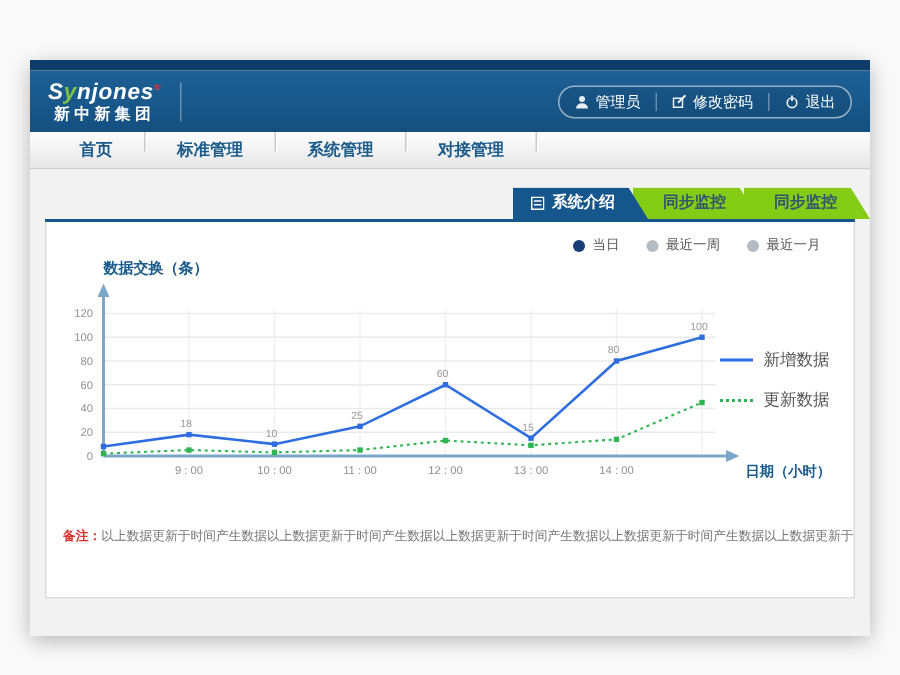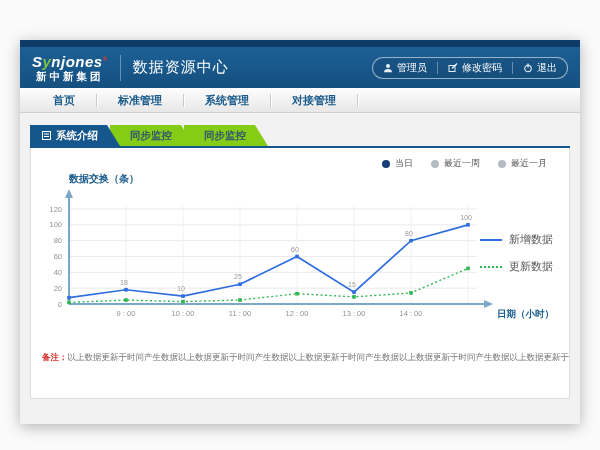--- a/index.html
+++ b/index.html
@@ -15,27 +15,27 @@
   .brand .accent { color:#7dc242; }
   .brand sup { color:#e03c31; font-size:6px; font-style:normal; }
   .logo-sub { font-size:10.5px; font-weight:bold; letter-spacing:3px; margin-top:2px; }
   .hdr-divider { width:1px; height:26px; background:rgba(255,255,255,.35); margin:0 12px; }
   .app-title { font-size:15px; letter-spacing:1px; }
   .user-pill { margin-left:auto; display:flex; align-items:center; height:22px; border:1px solid rgba(255,255,255,.55); border-radius:12px; background:rgba(0,0,0,.07); font-size:10px; }
   .user-item { display:flex; align-items:center; gap:4px; padding:0 10px; cursor:pointer; white-space:nowrap; }
   .user-sep { width:1px; height:12px; background:rgba(255,255,255,.35); }
 
   
-  .nav { height:25px; background:linear-gradient(#fdfdfd,#e7e7e7); border-bottom:1px solid #cfcfcf; display:flex; align-items:center; padding-left:12px; }
+  .nav { height:25px; background:linear-gradient(#fdfdfd,#e7e7e7); border-bottom:1px solid #cfcfcf; display:flex; align-items:flex-start; padding-left:12px; }
   .nav-item { font-size:11px; font-weight:bold; color:#1a5b8c; padding:0 21px; line-height:24px; cursor:pointer; }
   .nav-sep { width:1px; height:13px; background:#c9c9c9; box-shadow:1px 0 0 #fff; }
 
   
   .content { height:311px; background:#f2f2f2; padding-top:12px; }
-  .tabs { display:flex; margin-left:10px; height:21px; position:relative; }
+  .tabs { display:flex; margin-left:10px; height:21px; position:relative;justify-content:flex-end; }
   .tab { font-size:10.5px; font-weight:bold; line-height:21px; padding:0 22px 0 12px; clip-path:polygon(0 0,calc(100% - 13px) 0,100% 100%,0 100%); display:flex; align-items:center; gap:5px; cursor:pointer; }
   .tab.active { background:#15568c; color:#fff; z-index:3; }
   .tab.inactive { background:#84cc16; color:#33566e; z-index:2; margin-left:-10px; padding-left:20px; }
   .tab.inactive + .tab.inactive { z-index:1; }
   .blue-rule { height:2px; background:#15568c; margin:0 10px; }
   .panel { margin:0 10px; height:251px; background:#fff; border:1px solid #dcdcdc; border-top:none; position:relative; }
 
   
   .filters { position:absolute; top:9px; right:22px; display:flex; gap:18px; align-items:center; }
   .radio { display:flex; align-items:center; gap:5px; font-size:9px; color:#555; cursor:pointer;justify-content:center; }
@@ -65,21 +65,20 @@
 
 <div class="window">
   <div class="topstrip"></div>
 
   <div class="header">
     <div class="logo">
       <div class="brand"><span>S</span><span class="accent">y</span><span>njones</span><sup>®</sup></div>
       <div class="logo-sub">新中新集团</div>
     </div>
     <div class="hdr-divider"></div>
-    <div class="app-title">数据资源中心</div>
 
     <div class="user-pill">
       <div class="user-item">
         <span class="icon">
           <svg width="10" height="10" viewBox="0 0 10 10">
               <circle cx="5" cy="3" r="2" fill="#fff" opacity=".9"></circle>
               <path d="M1 9.3 a4 3.4 0 0 1 8 0 Z" fill="#fff" opacity=".9"></path>
             </svg>
         </span>
         <span>管理员</span>

